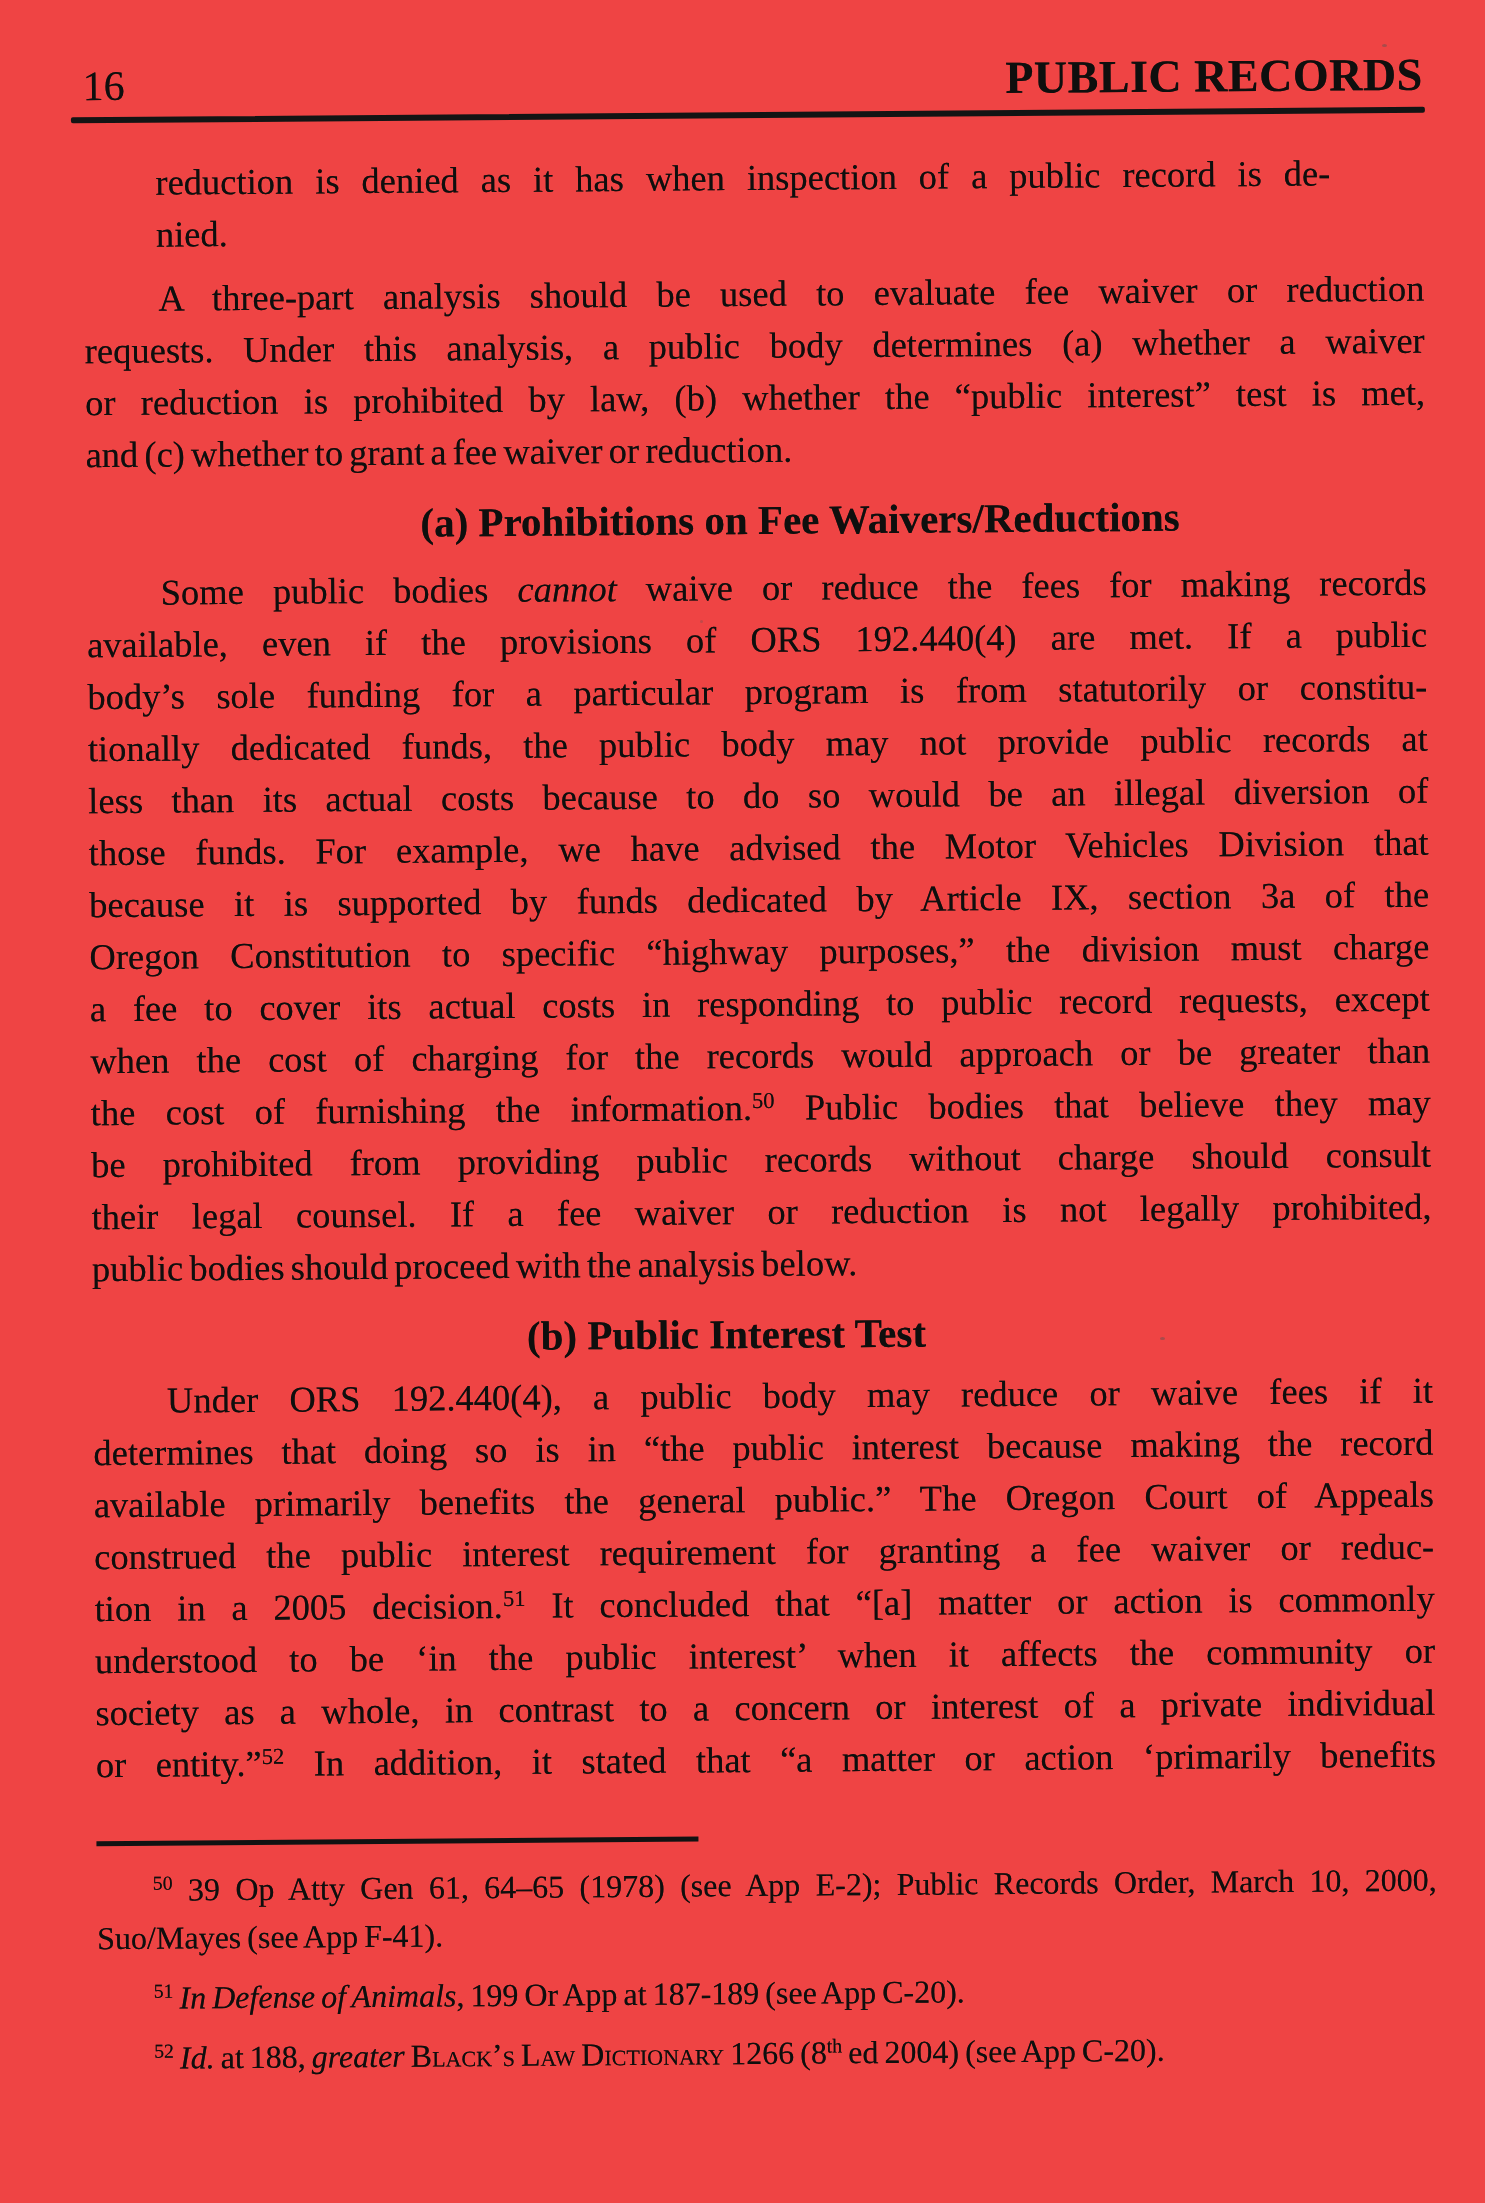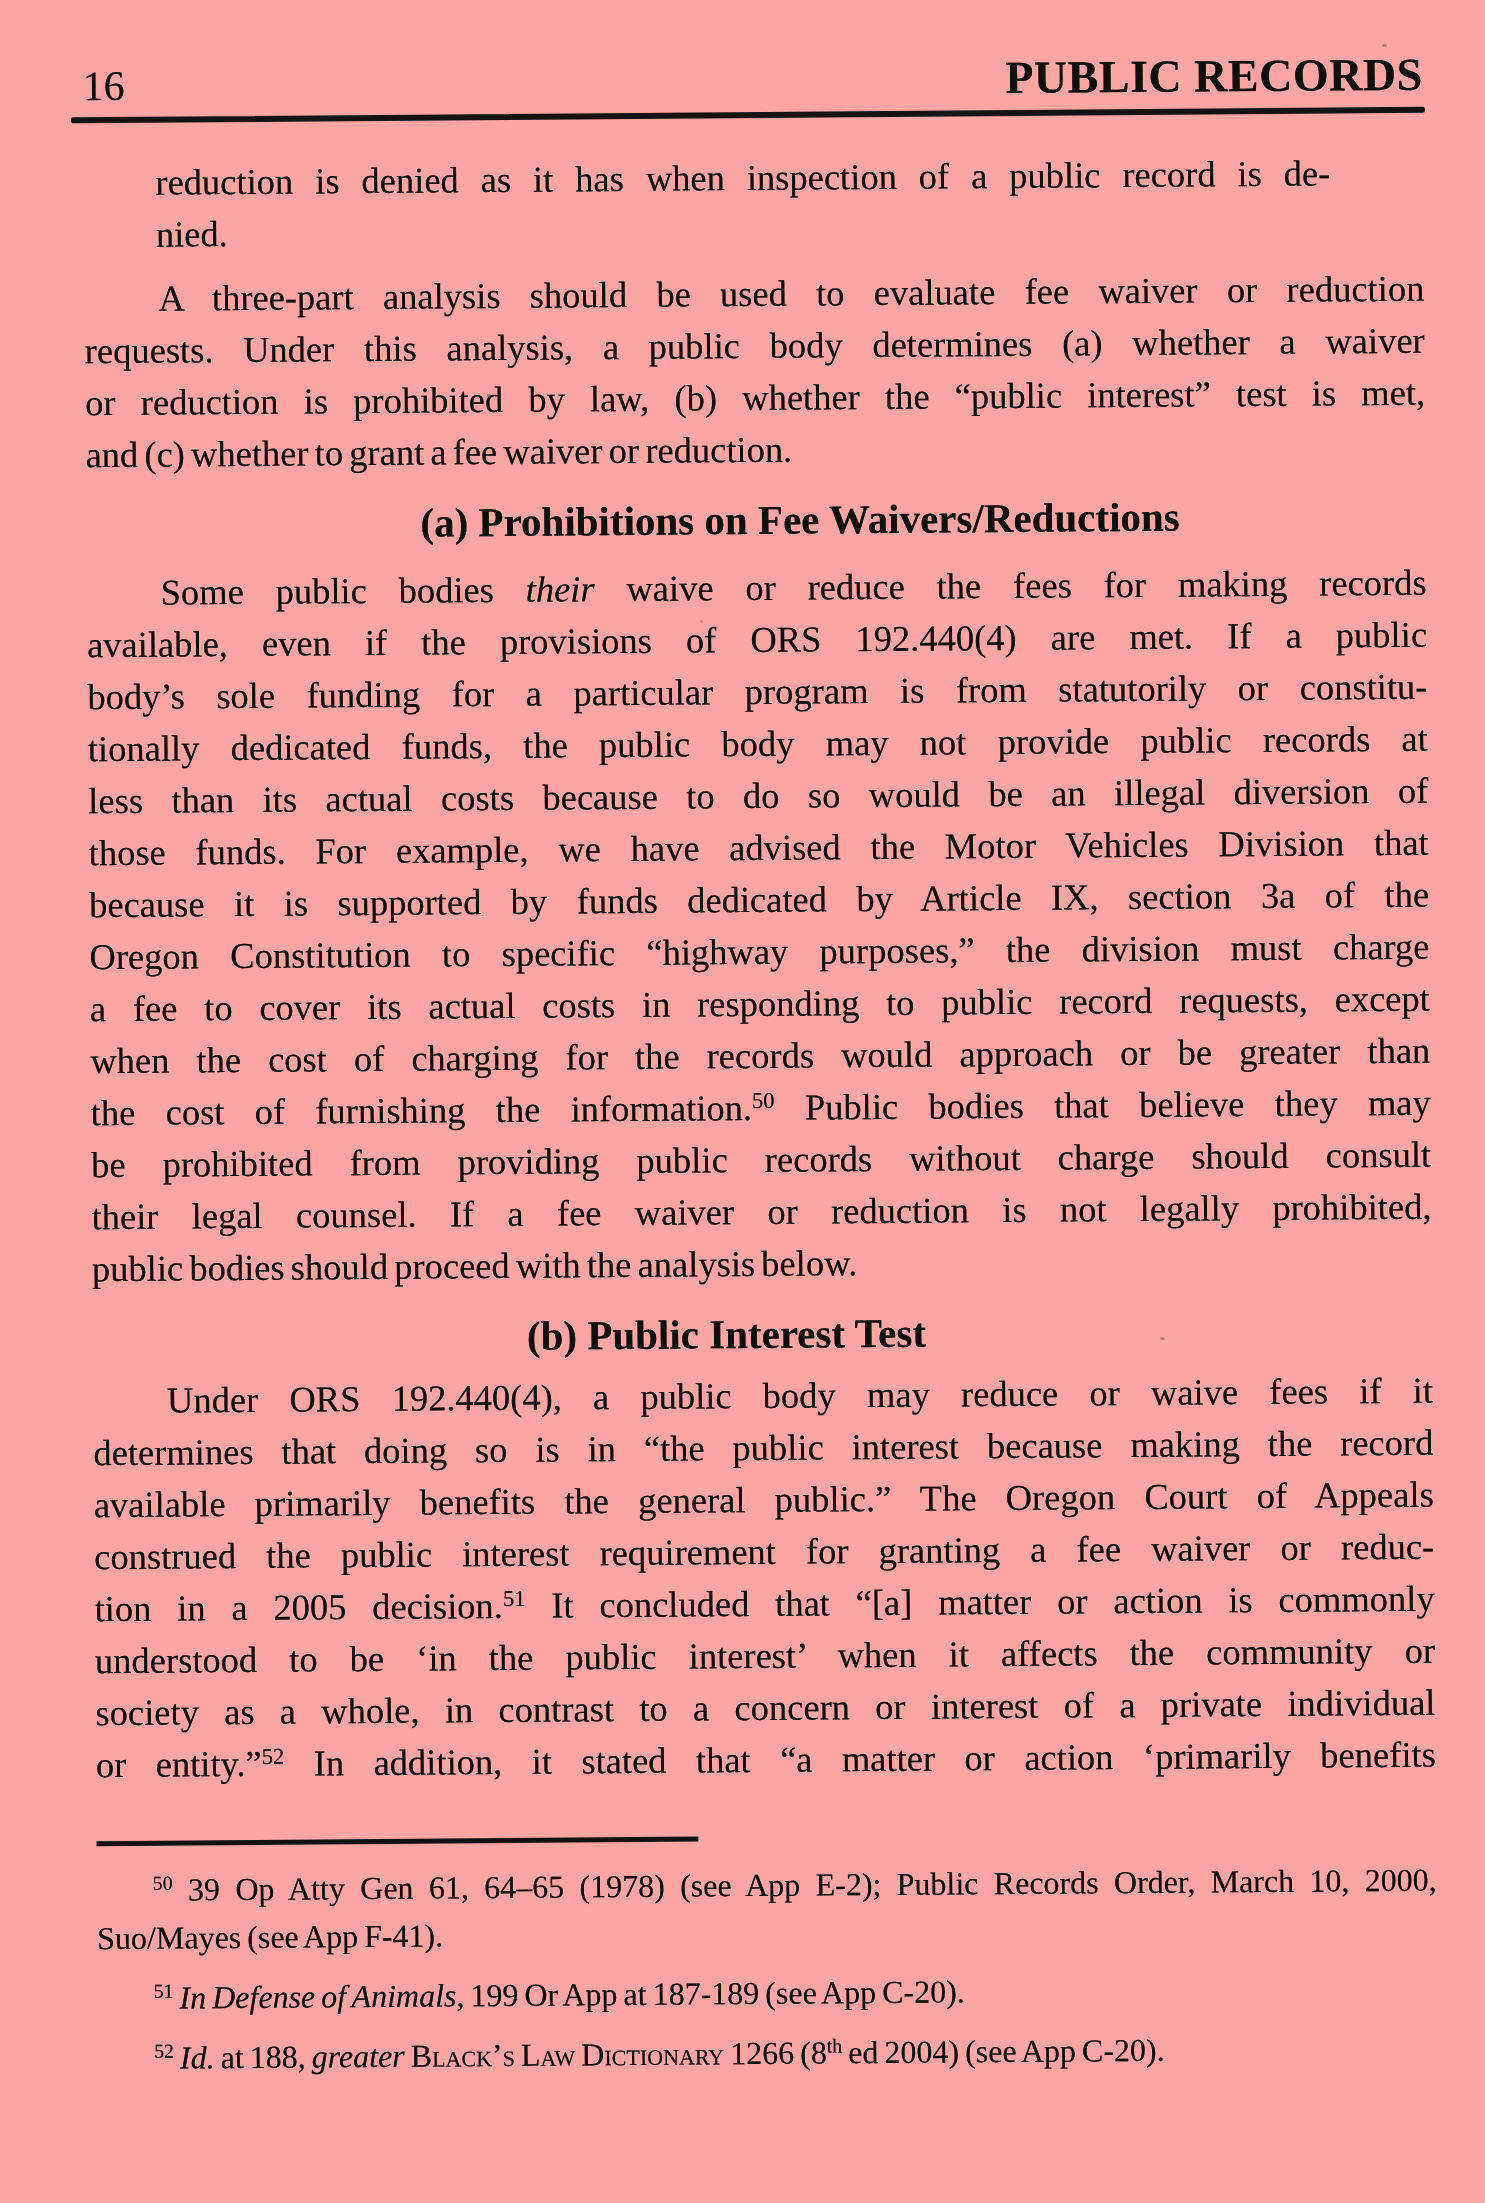--- a/index.html
+++ b/index.html
@@ -6,21 +6,21 @@
   body {
     width: 1485px; height: 2203px;
     background: #ffffff;
     overflow: hidden;
     font-family: "Liberation Serif", "DejaVu Serif", serif;
     color: #0f0f0e;
   }
   .page {
     position: relative;
     width: 1485px; height: 2203px;
-    background: #fca5a5;
+    background: #ef4444;
     overflow: hidden;
   }
   .content {
     position: relative;
     padding: 54px 63px 0 82px;
     transform: rotate(-0.45deg);
     transform-origin: 750px 0;
     text-shadow: 0 0 0.6px rgba(12,12,12,0.65);
   }
   
@@ -112,21 +112,21 @@
     <div class="para pa ind">
         <div class="tline j">A three-part analysis should be used to evaluate fee waiver or reduction</div>
         <div class="tline j">requests. Under this analysis, a public body determines (a) whether a waiver</div>
         <div class="tline j">or reduction is prohibited by law, (b) whether the “public interest” test is met,</div>
         <div class="tline">and (c) whether to grant a fee waiver or reduction.</div>
       </div>
 
     <p class="heading ha">(a) Prohibitions on Fee Waivers/Reductions</p>
 
     <div class="para ind">
-        <div class="tline j">Some public bodies <span class="i">their</span> waive or reduce the fees for making records</div>
+        <div class="tline j">Some public bodies <span class="i">cannot</span> waive or reduce the fees for making records</div>
         <div class="tline j">available, even if the provisions of ORS 192.440(4) are met. If a public</div>
         <div class="tline j">body’s sole funding for a particular program is from statutorily or constitu-</div>
         <div class="tline j">tionally dedicated funds, the public body may not provide public records at</div>
         <div class="tline j">less than its actual costs because to do so would be an illegal diversion of</div>
         <div class="tline j">those funds. For example, we have advised the Motor Vehicles Division that</div>
         <div class="tline j">because it is supported by funds dedicated by Article IX, section 3a of the</div>
         <div class="tline j">Oregon Constitution to specific “highway purposes,” the division must charge</div>
         <div class="tline j">a fee to cover its actual costs in responding to public record requests, except</div>
         <div class="tline j">when the cost of charging for the records would approach or be greater than</div>
         <div class="tline j">the cost of furnishing the information.<span class="sup">50</span> Public bodies that believe they may</div>

